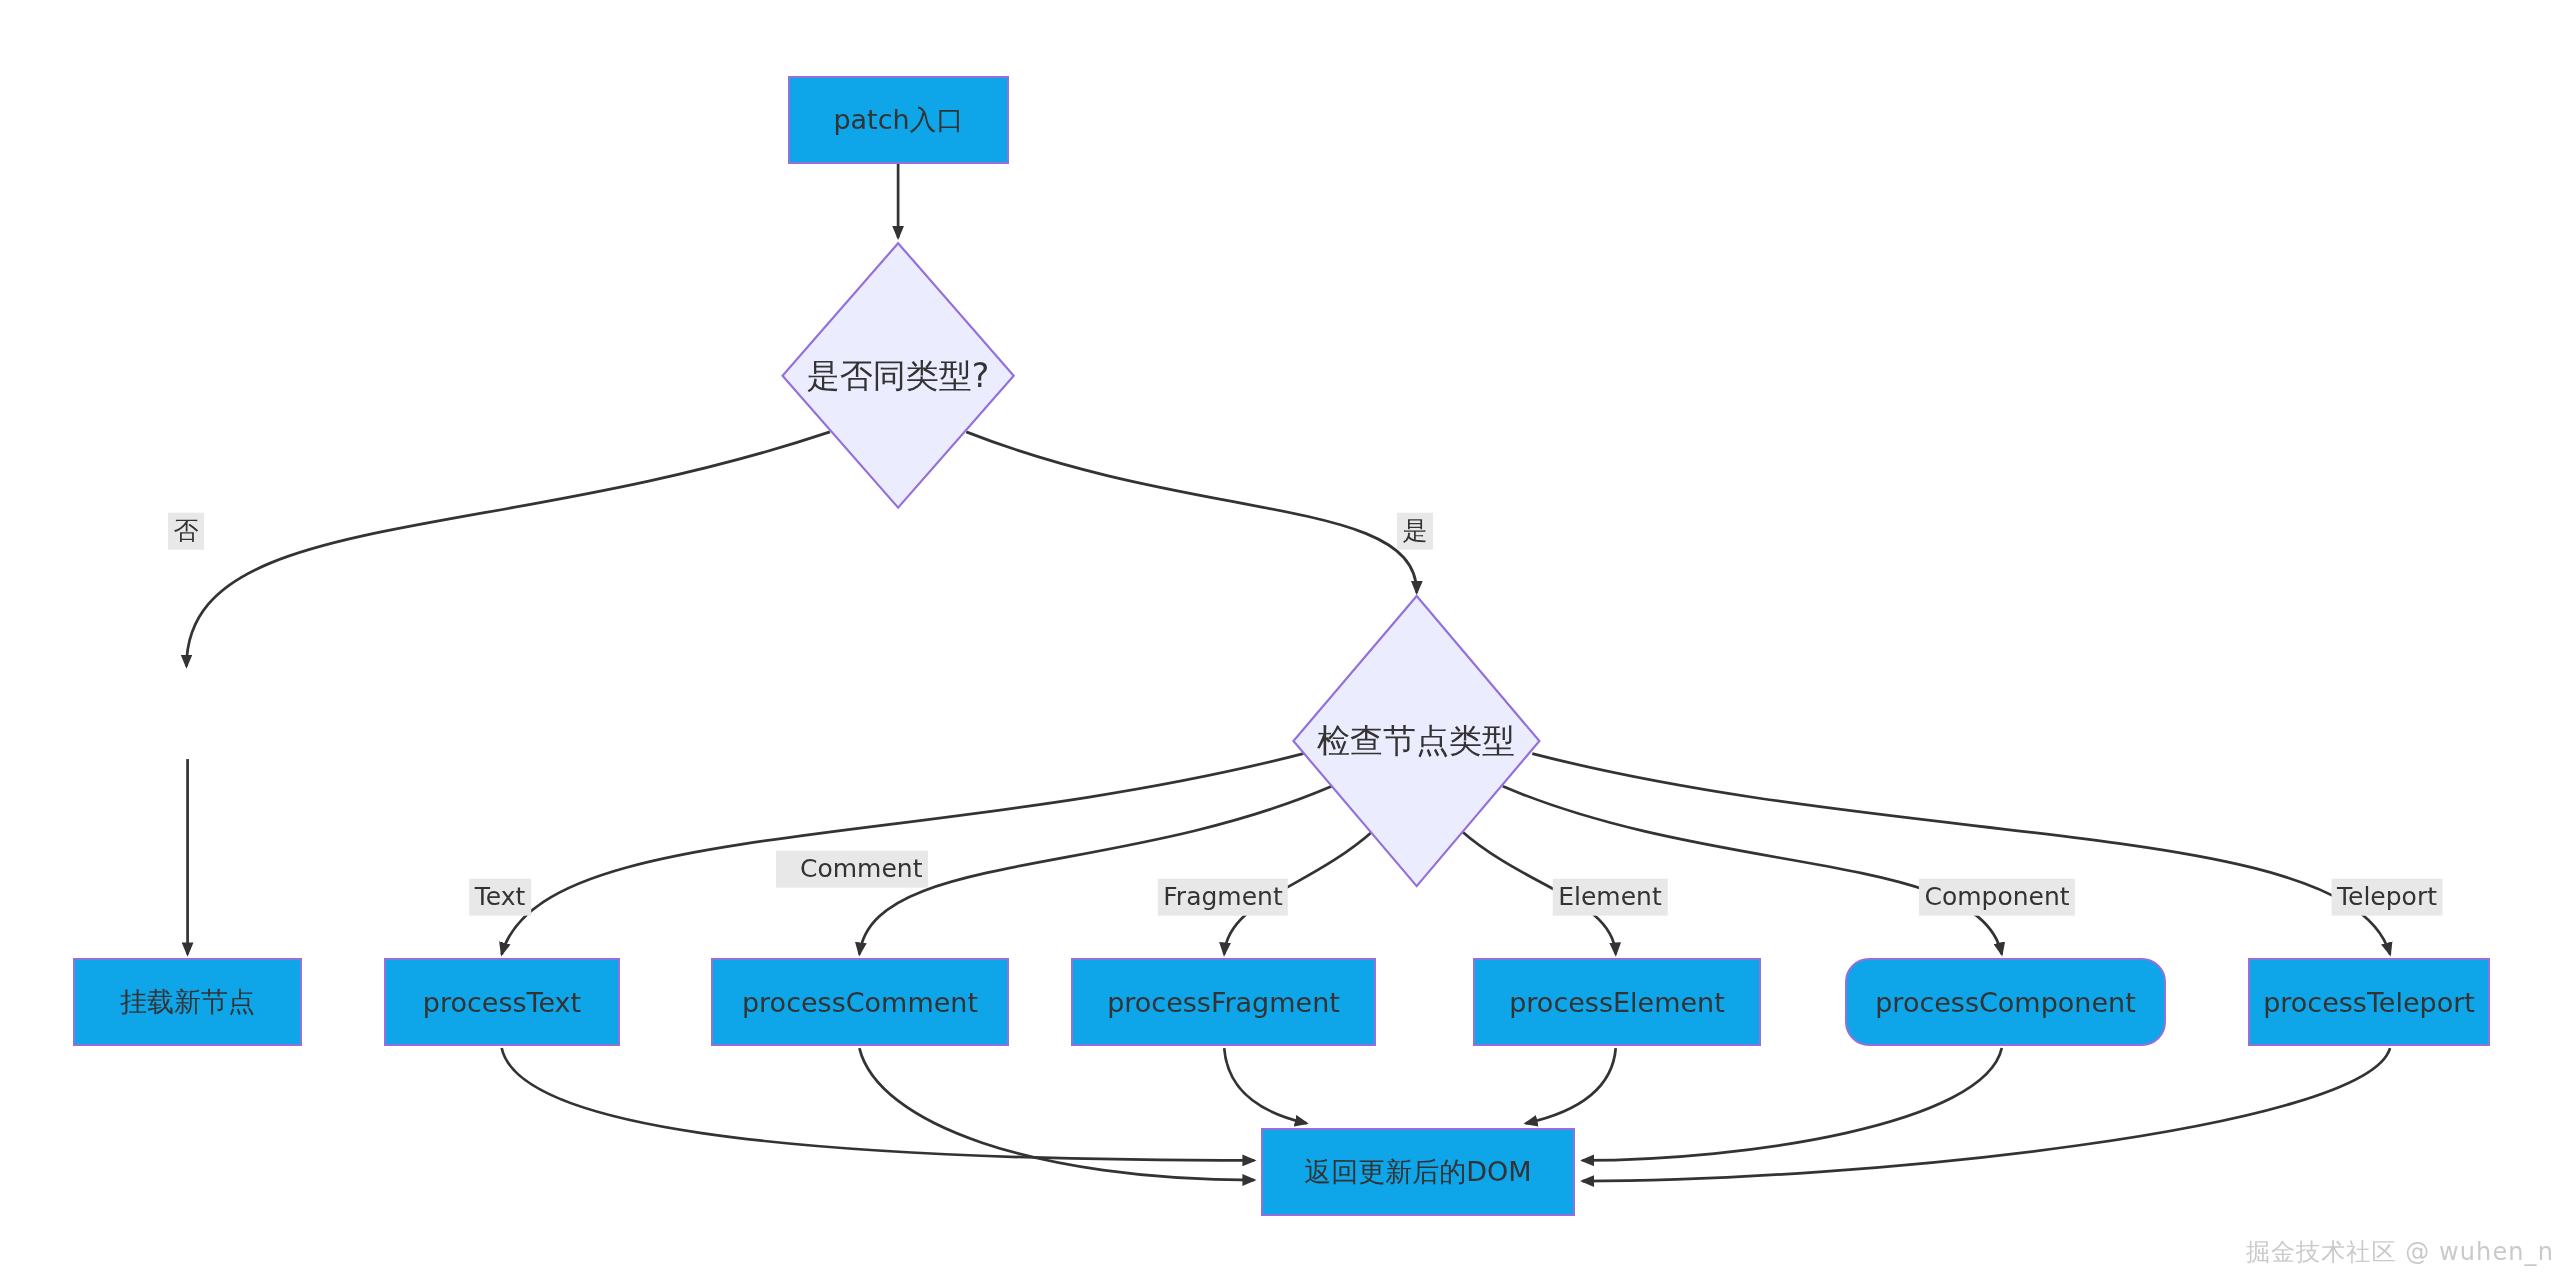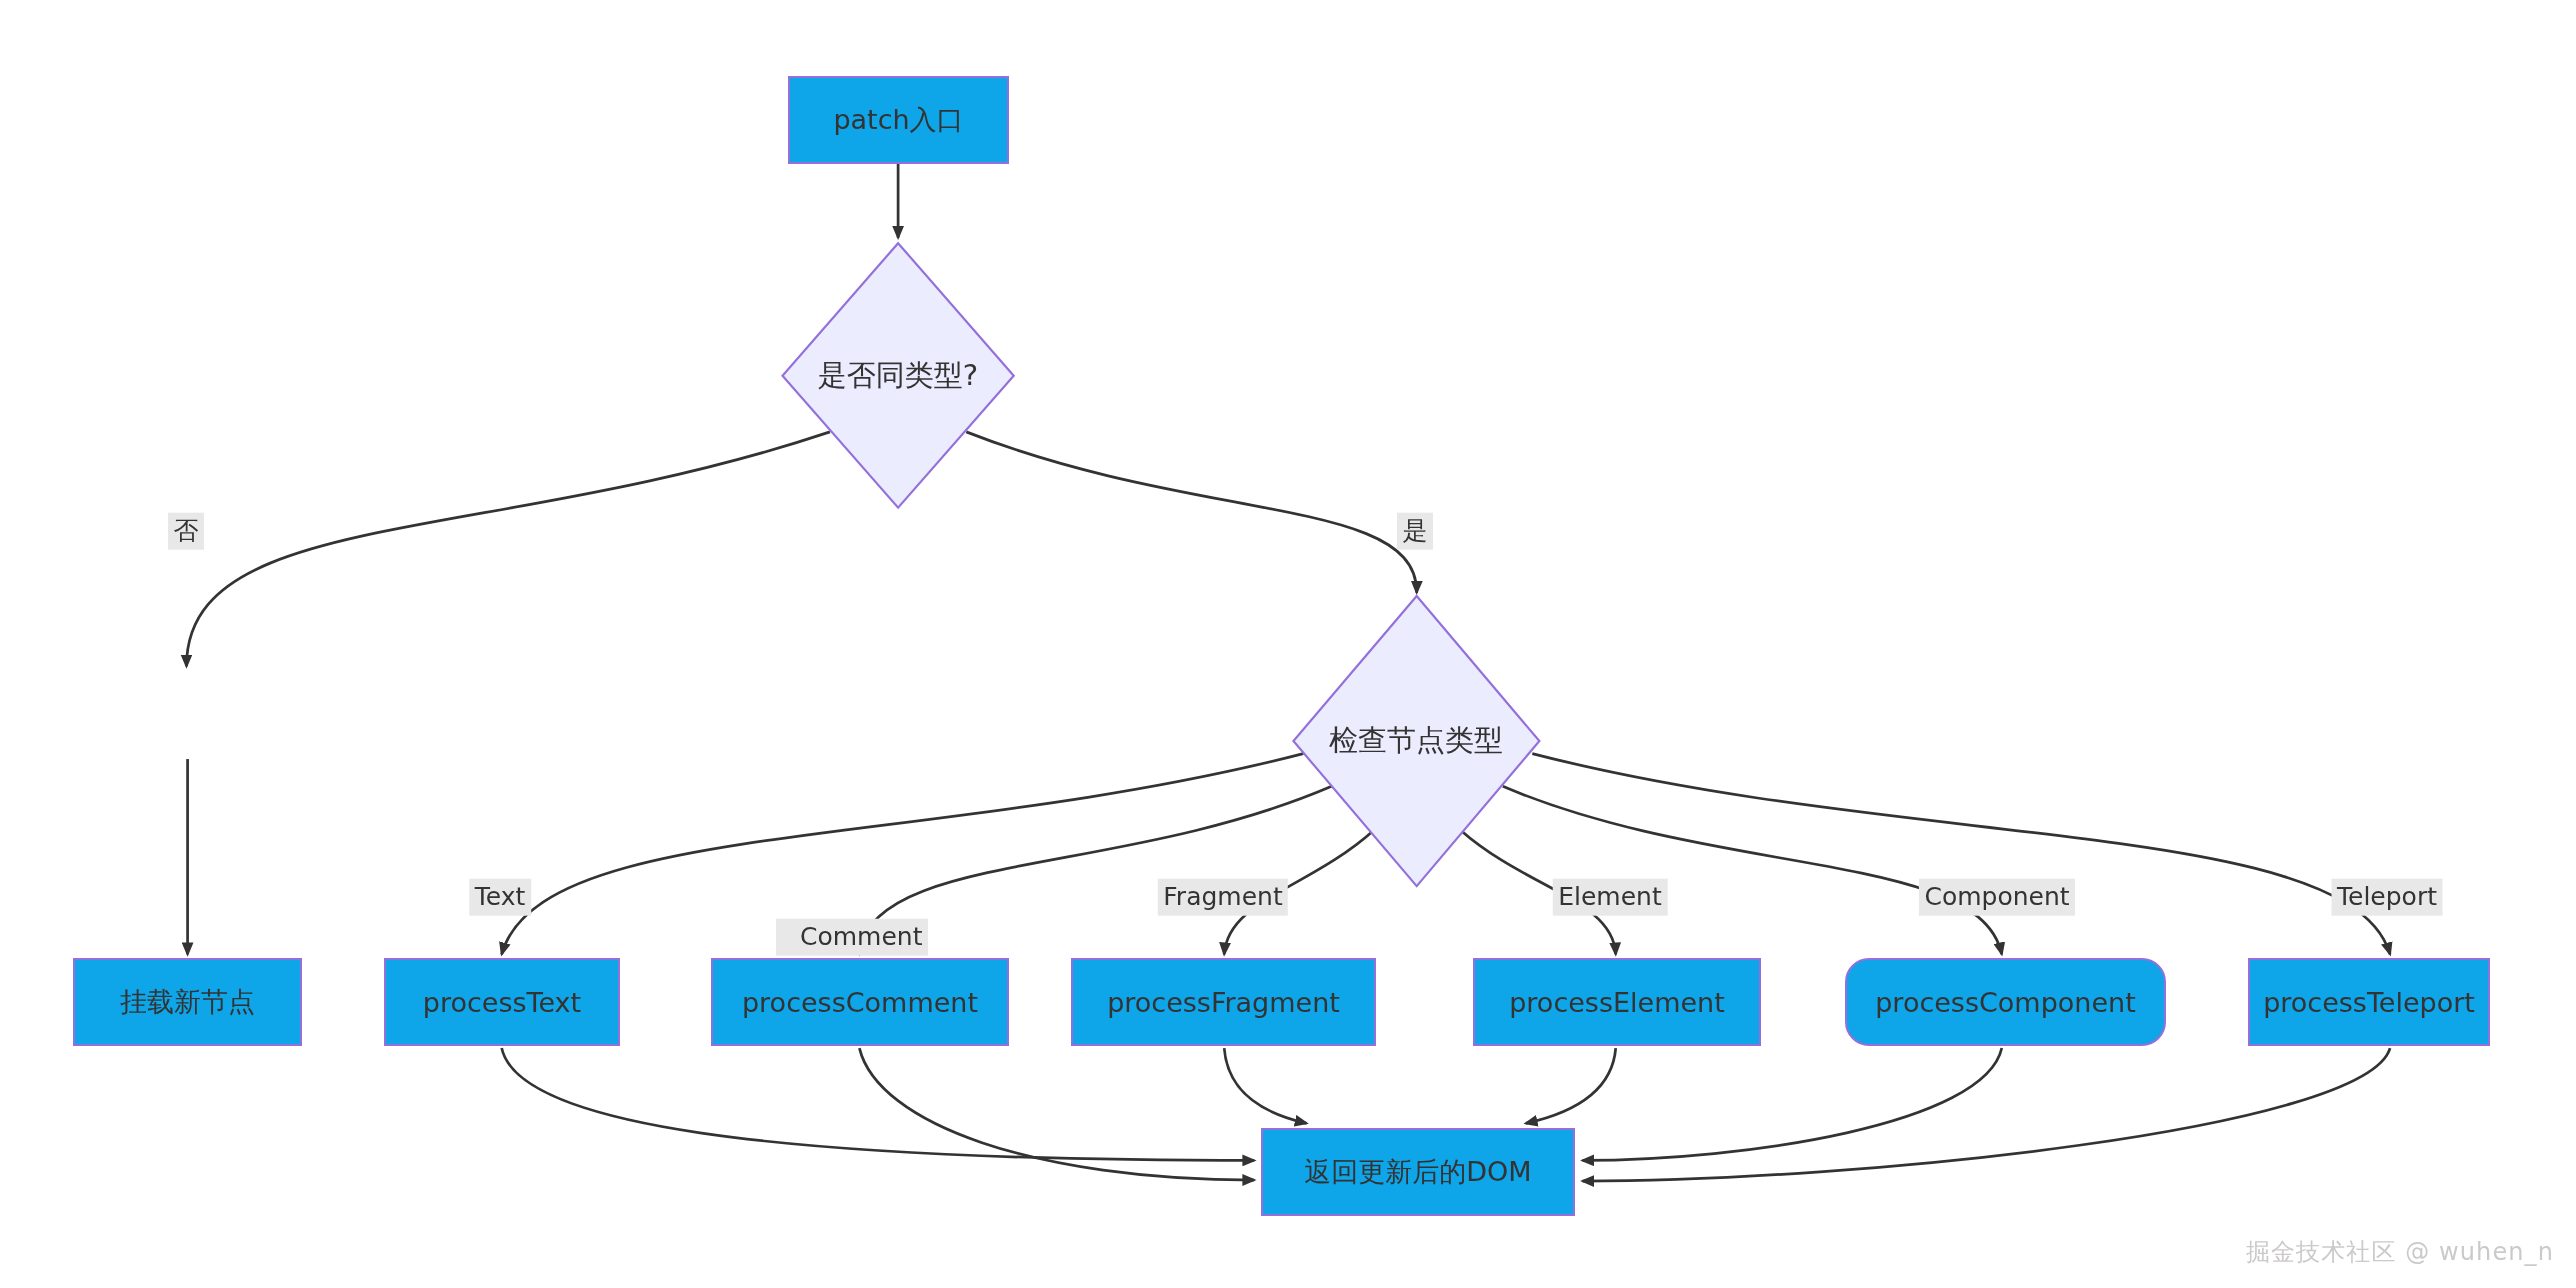--- a/index.html
+++ b/index.html
@@ -9,21 +9,21 @@
   }
   svg.edge-layer { position:absolute; left:0; top:0; width:2576px; height:1288px; }
   .node {
     position:absolute; box-sizing:border-box;
     background:#0ea5e9; border:2.2px solid #9370DB;
     display:flex; align-items:center; justify-content:center;
     font-size:27px; color:#333333; white-space:nowrap;
   }
   .diamond-text {
     position:absolute; transform:translate(-50%,-50%);
-    font-size:29px; color:#333333; white-space:nowrap;
+    font-size:33px; color:#333333; white-space:nowrap;
   }
   .edge-label {
     position:absolute; transform:translate(-50%,-50%);
     background:#e8e8e8; color:#333333; font-size:25px;
     padding:3.3px 5.5px; white-space:nowrap; line-height:1.2;
   }
   .watermark {
     position:absolute; right:22px; bottom:19.6px;
     font-size:24px; color:#ccc9c9; text-shadow:0.5px 0.5px 0 #ffffff;
     letter-spacing:1.1px;
@@ -88,21 +88,21 @@
   <div class="diamond-text" style="left:898px; top:376px;">是否同类型?</div>
 
   <div class="diamond-text" style="left:1416px; top:741px;">检查节点类型</div>
 
   <div class="edge-label" style="left:186px; top:531px;">否</div>
 
   <div class="edge-label" style="left:1415px; top:531px;">是</div>
 
   <div class="edge-label" style="left:500px; top:897px;">Text</div>
 
-  <div class="edge-label" style="left:852px; top:937px;padding-left:24px;">Comment</div>
+  <div class="edge-label" style="left:852px; top:869px;padding-left:24px;">Comment</div>
 
   <div class="edge-label" style="left:1223px; top:897px;">Fragment</div>
 
   <div class="edge-label" style="left:1610px; top:897px;">Element</div>
 
   <div class="edge-label" style="left:1997px; top:897px;">Component</div>
 
   <div class="edge-label" style="left:2387px; top:897px;">Teleport</div>
 
   <div class="watermark">掘金技术社区 @ wuhen_n</div>

